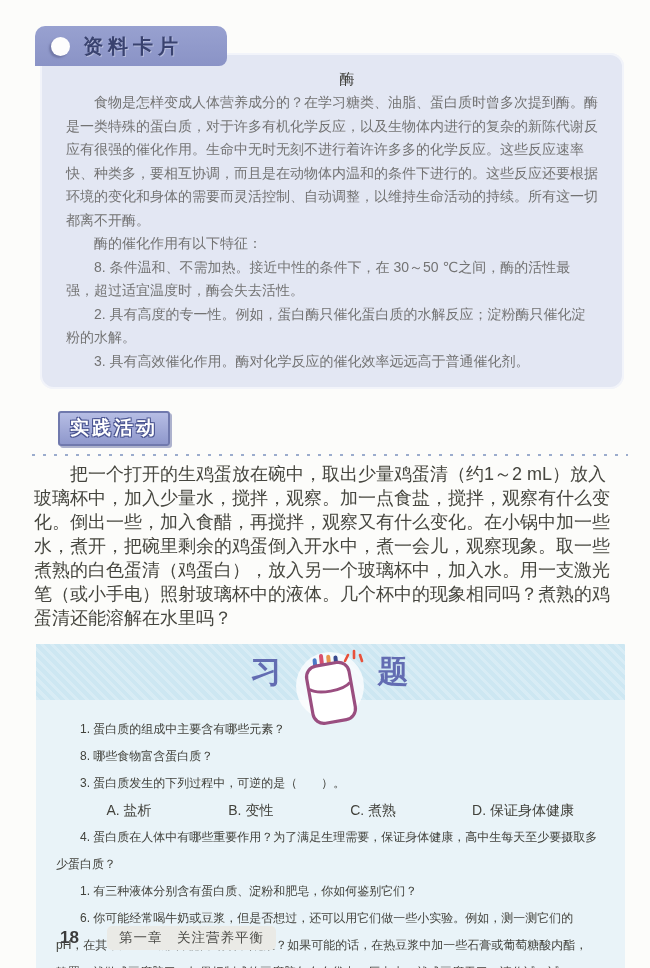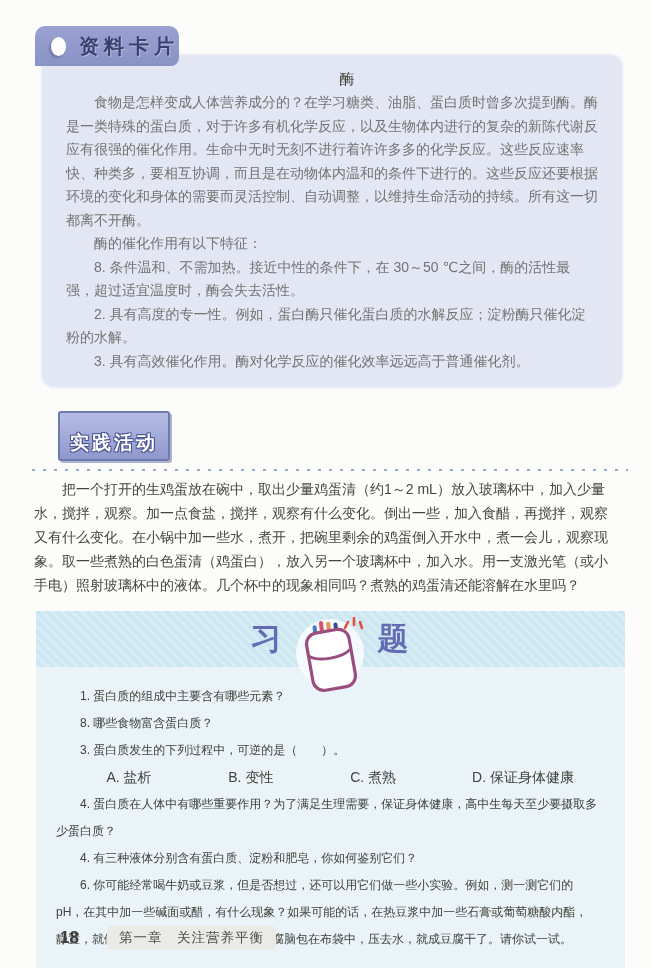--- a/index.html
+++ b/index.html
@@ -11,21 +11,21 @@
     position:relative;
     overflow:hidden;
   }
   .page{padding-top:26px;}
 
   
   .card-badge{
     position:relative;z-index:2;
     margin-left:35px;
     display:inline-flex;align-items:center;
-    width:144px;height:40px;
+    width:192px;height:40px;
     background:linear-gradient(#98a1d0,#8a93c6);
     border-radius:10px 10px 8px 0;
     box-sizing:border-box;
     padding-left:16px;
   }
   .card-badge .dot{
     width:19px;height:19px;border-radius:50%;
     background:#fdfdfd;
     box-shadow:-2px 2px 2px rgba(90,95,140,.55);
     margin-right:13px;
@@ -60,39 +60,39 @@
 
   
   .practice{margin-top:22px;}
   .practice-badge{
     display:inline-block;
     margin-left:58px;
     background:linear-gradient(#b6bde4,#8f98cc);
     border:2px solid #7079ad;
     border-radius:3px;
     box-shadow:2px 2px 0 rgba(120,128,175,.6);
-    padding:17px 10px 3px 10px;
+    padding:2px 10px 3px 10px;
     text-align:center;
   }
   .practice-badge .badge-text{
     font-size:19px;font-weight:bold;letter-spacing:3px;
     color:#ffffff;
     text-shadow:-1px -1px 0 #4a5490,1px -1px 0 #4a5490,-1px 1px 0 #4a5490,1px 1px 0 #4a5490;
     white-space:nowrap;
   }
   .dotted-divider{
     margin:7px 22px 0 28px;
     height:4px;
     background-image:radial-gradient(circle,#9baccd 1.2px,rgba(0,0,0,0) 1.5px);
     background-size:11px 4px;
     background-repeat:repeat-x;
   }
   .practice-text{
     margin:5px 32px 0 34px;
-    font-size:14px;line-height:24px;
+    font-size:18px;line-height:24px;
     text-indent:2em;
     color:#46463f;
   }
 
   
   .exercises{margin:14px 25px 0 36px;}
   .ex-band{
     position:relative;
     height:56px;
     background:
@@ -206,21 +206,21 @@
       <p>1. 蛋白质的组成中主要含有哪些元素？</p>
       <p>8. 哪些食物富含蛋白质？</p>
       <p>3. 蛋白质发生的下列过程中，可逆的是（　　）。</p>
       <span class="ex-options">
         <span>A. 盐析</span>
         <span>B. 变性</span>
         <span>C. 煮熟</span>
         <span>D. 保证身体健康</span>
       </span>
       <p>4. 蛋白质在人体中有哪些重要作用？为了满足生理需要，保证身体健康，高中生每天至少要摄取多少蛋白质？</p>
-      <p>4. 有三种液体分别含有蛋白质、淀粉和肥皂，你如何鉴别它们？</p>
+      <p>1. 有三种液体分别含有蛋白质、淀粉和肥皂，你如何鉴别它们？</p>
       <p>6. 你可能经常喝牛奶或豆浆，但是否想过，还可以用它们做一些小实验。例如，测一测它们的 pH，在其中加一些碱面或醋，有什么现象？如果可能的话，在热豆浆中加一些石膏或葡萄糖酸内酯，静置，就做成豆腐脑了，如果把制成的豆腐脑包在布袋中，压去水，就成豆腐干了。请你试一试。</p>
     </div>
   </div>
 
   
   <div class="footer">
     <span class="page-num">18</span>
     <span class="chapter">第一章　关注营养平衡</span>
   </div>
 

